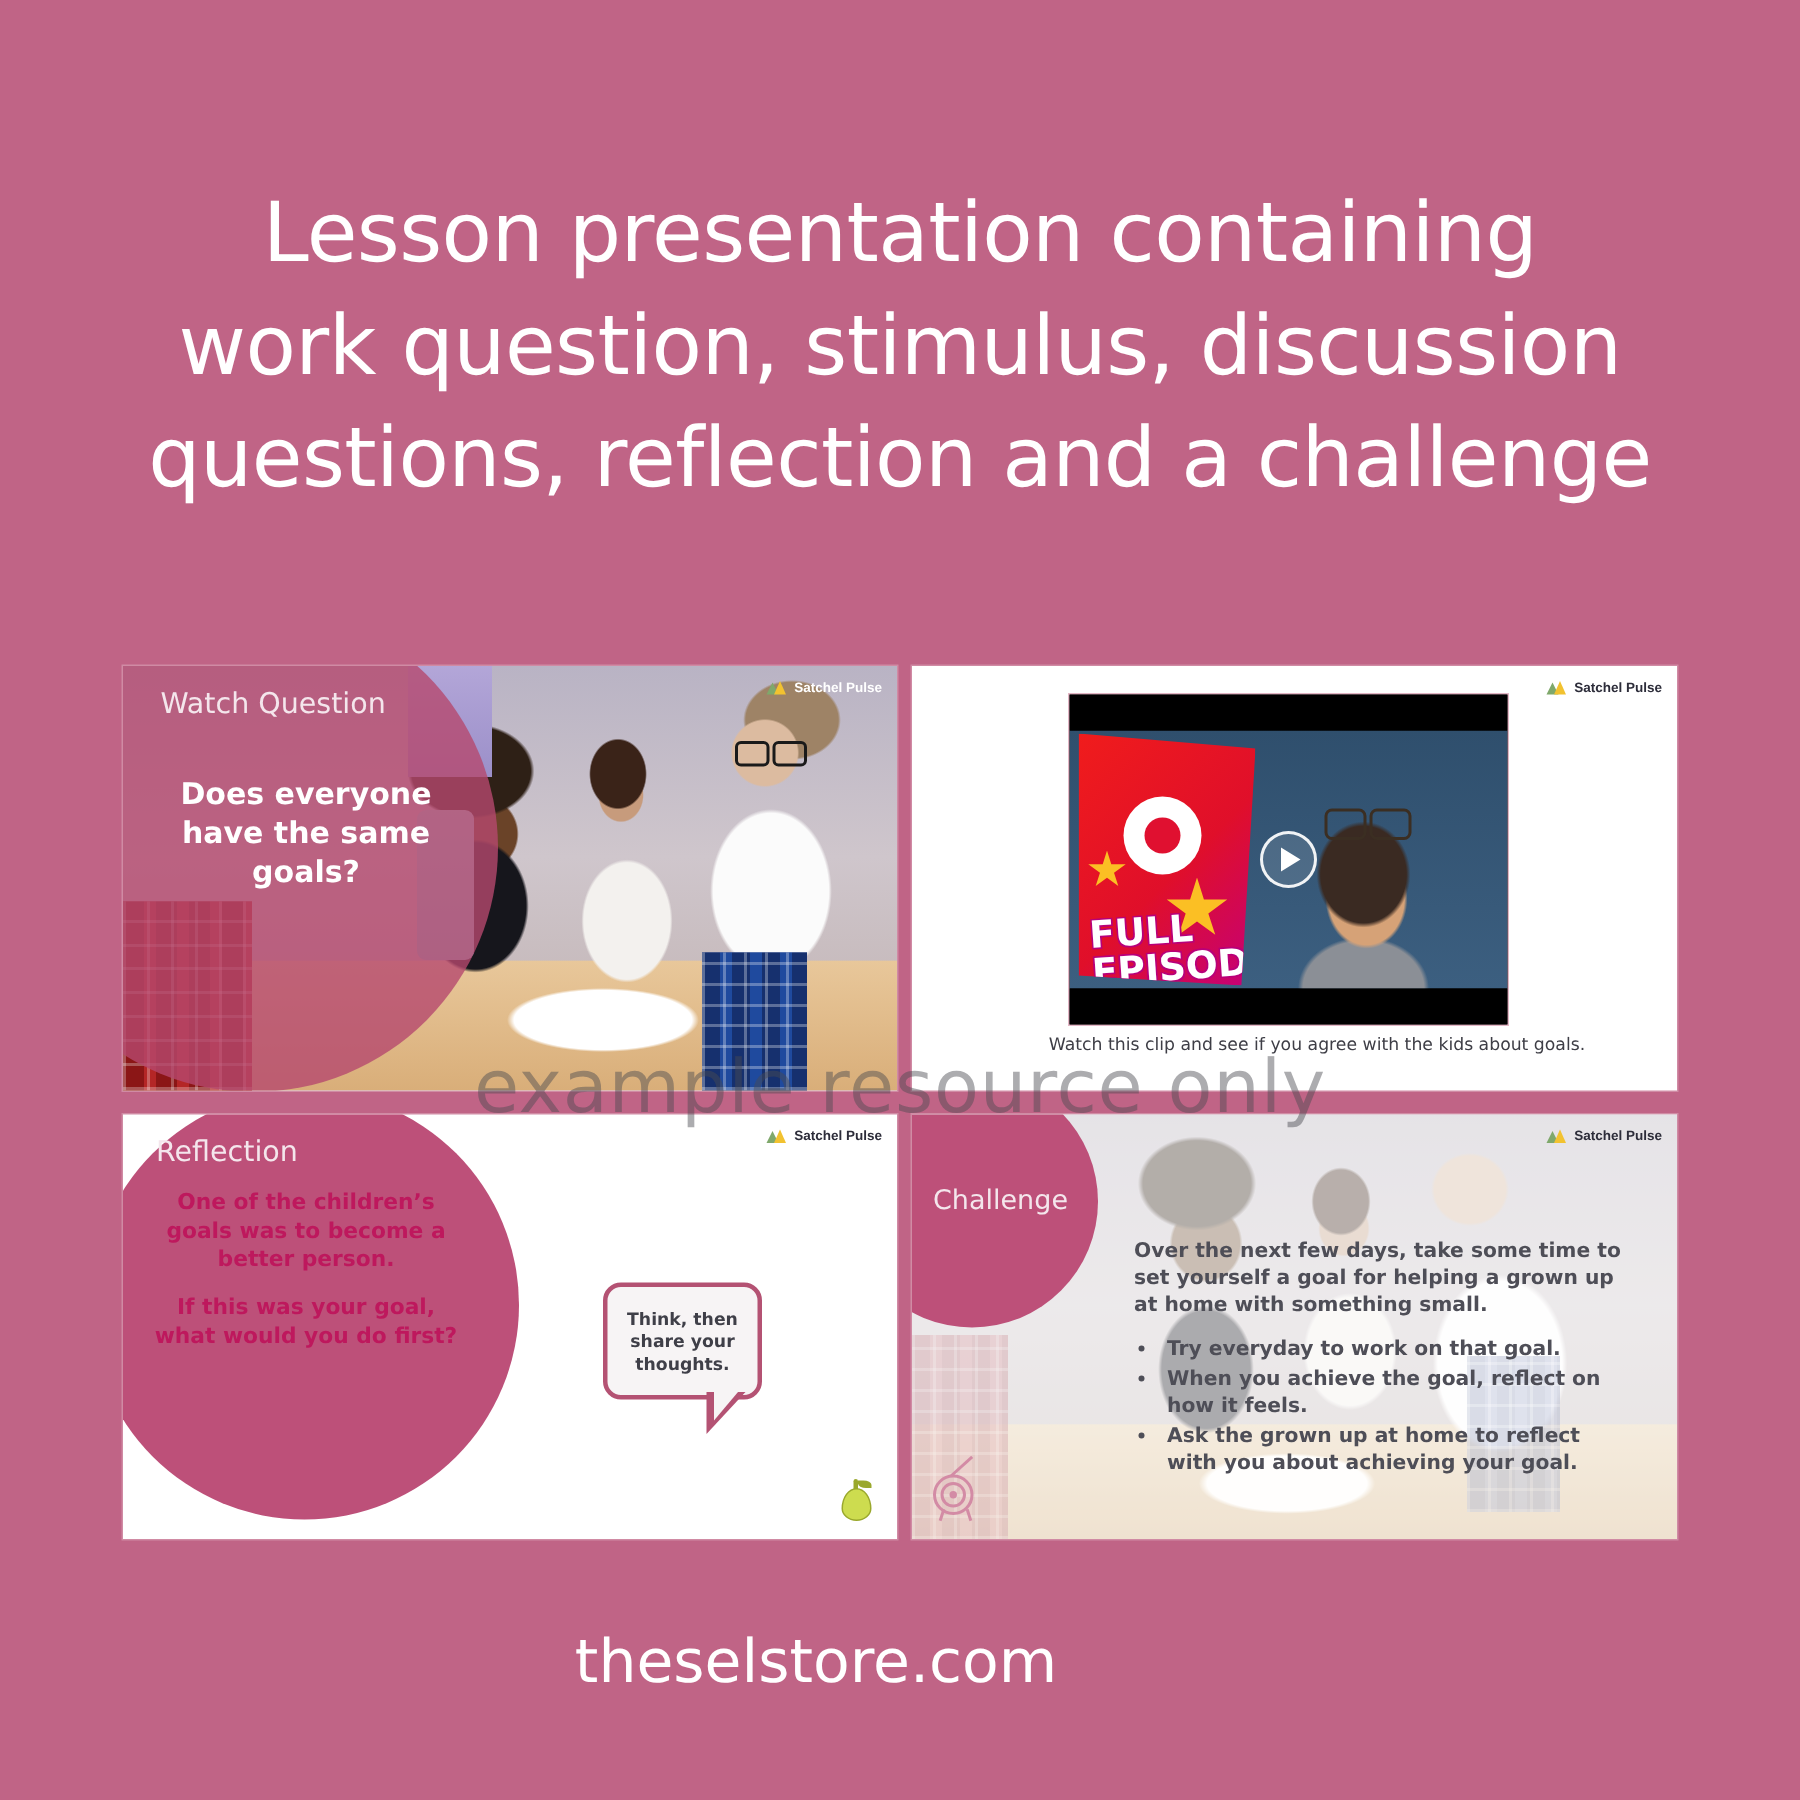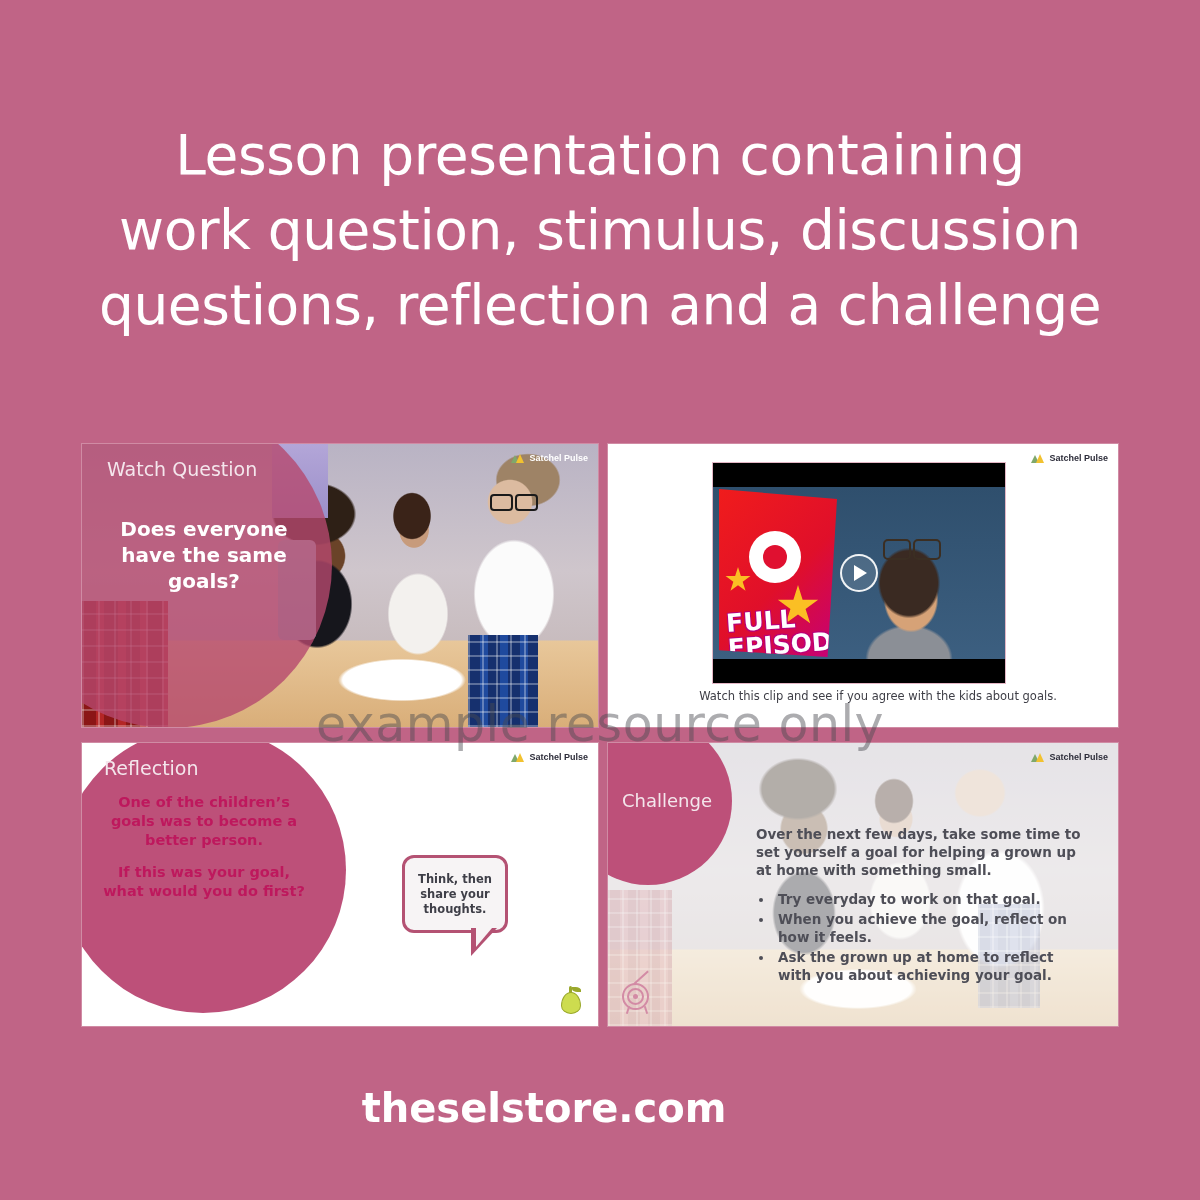--- a/index.html
+++ b/index.html
@@ -370,21 +370,21 @@
     font-family:"DejaVu Sans", sans-serif;
     letter-spacing: 0.5px;
     z-index: 60;
     pointer-events:none;
   }
 
   
   .footer {
     position:absolute; left:0; top:1085px; width:1088px;
     text-align:center; color:#ffffff;
-    font-size:40px; font-weight:700;
+    font-size:40px; font-weight:400;
     font-family:"DejaVu Sans", sans-serif;
   }
 </style>
 </head>
 <body>
 
 <div class="headline">
   <span>Lesson presentation containing</span>
   <span>work question, stimulus, discussion</span>
   <span>questions, reflection and a challenge</span>

